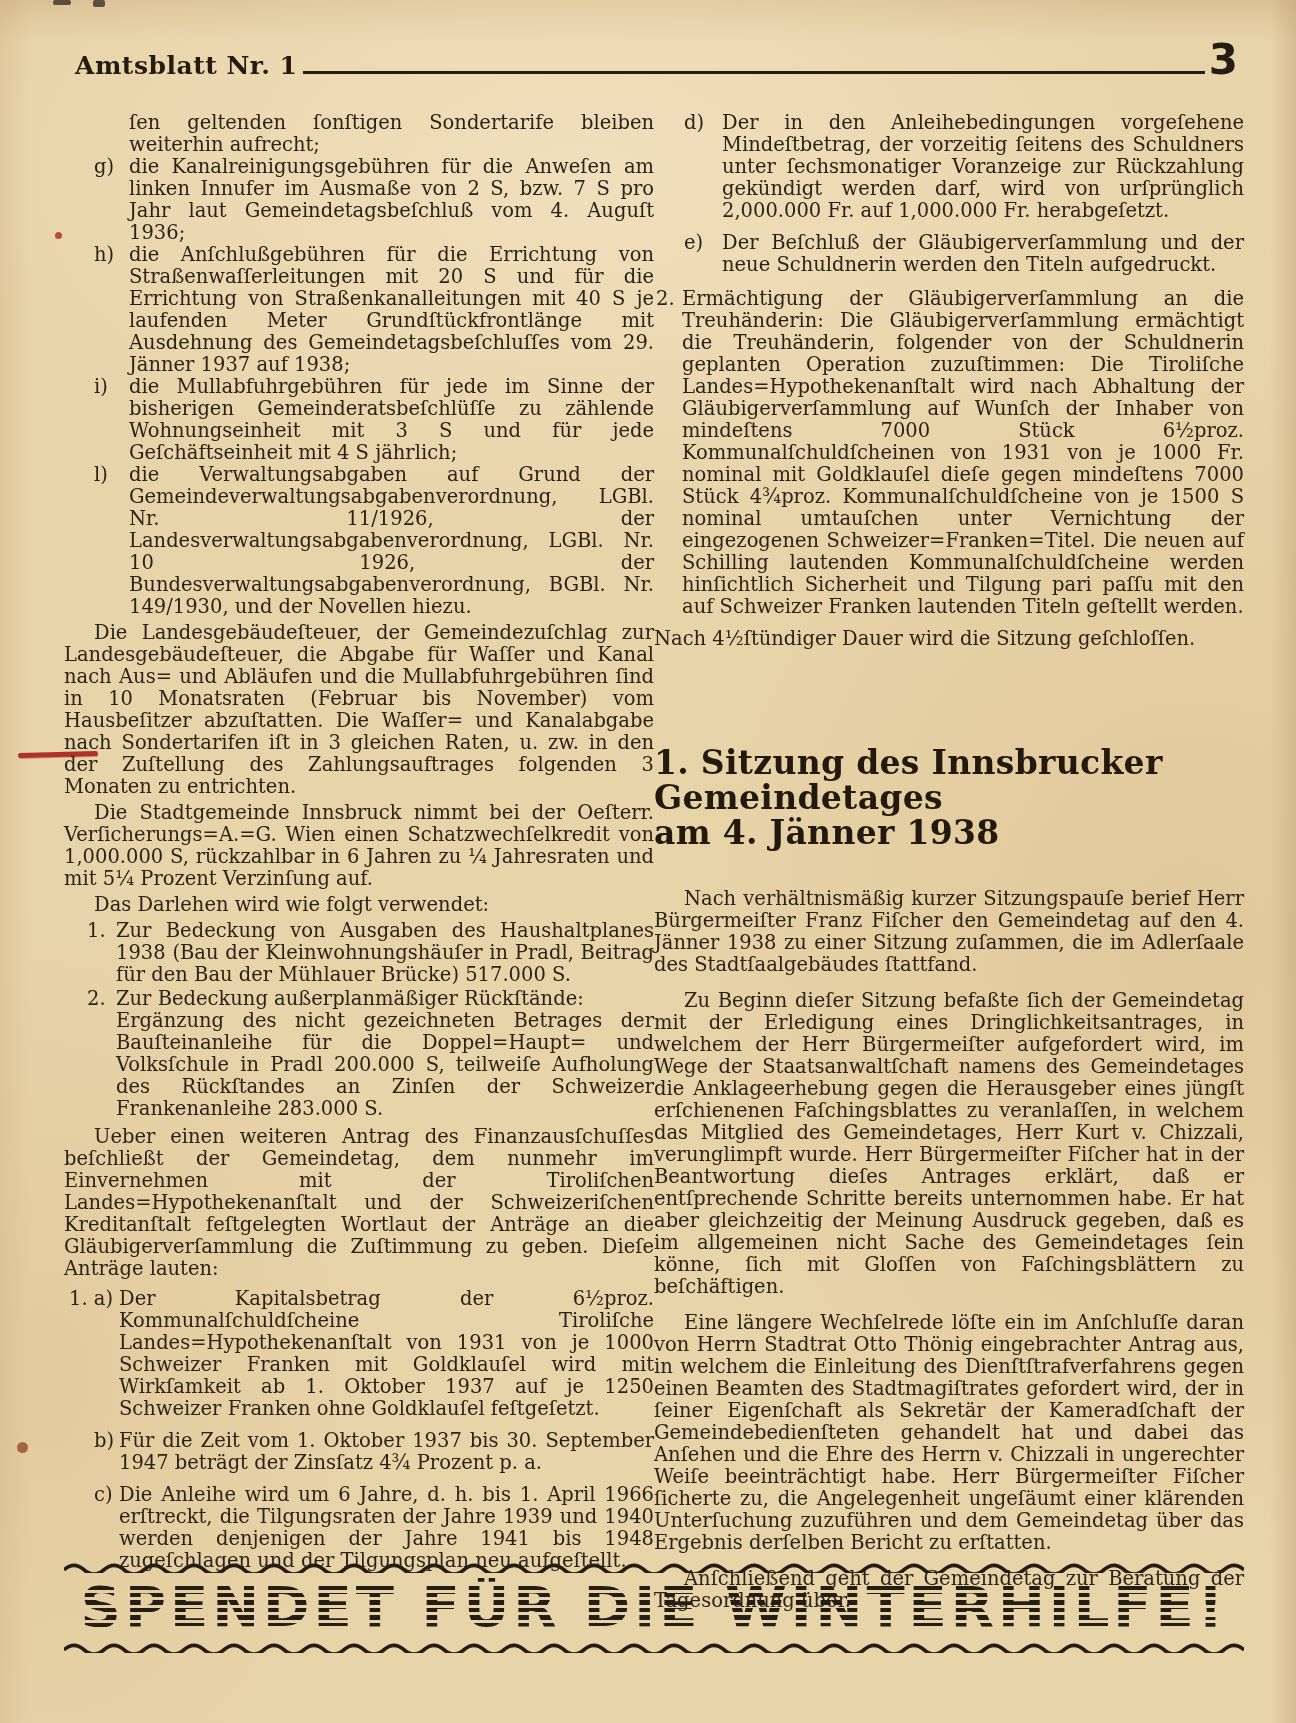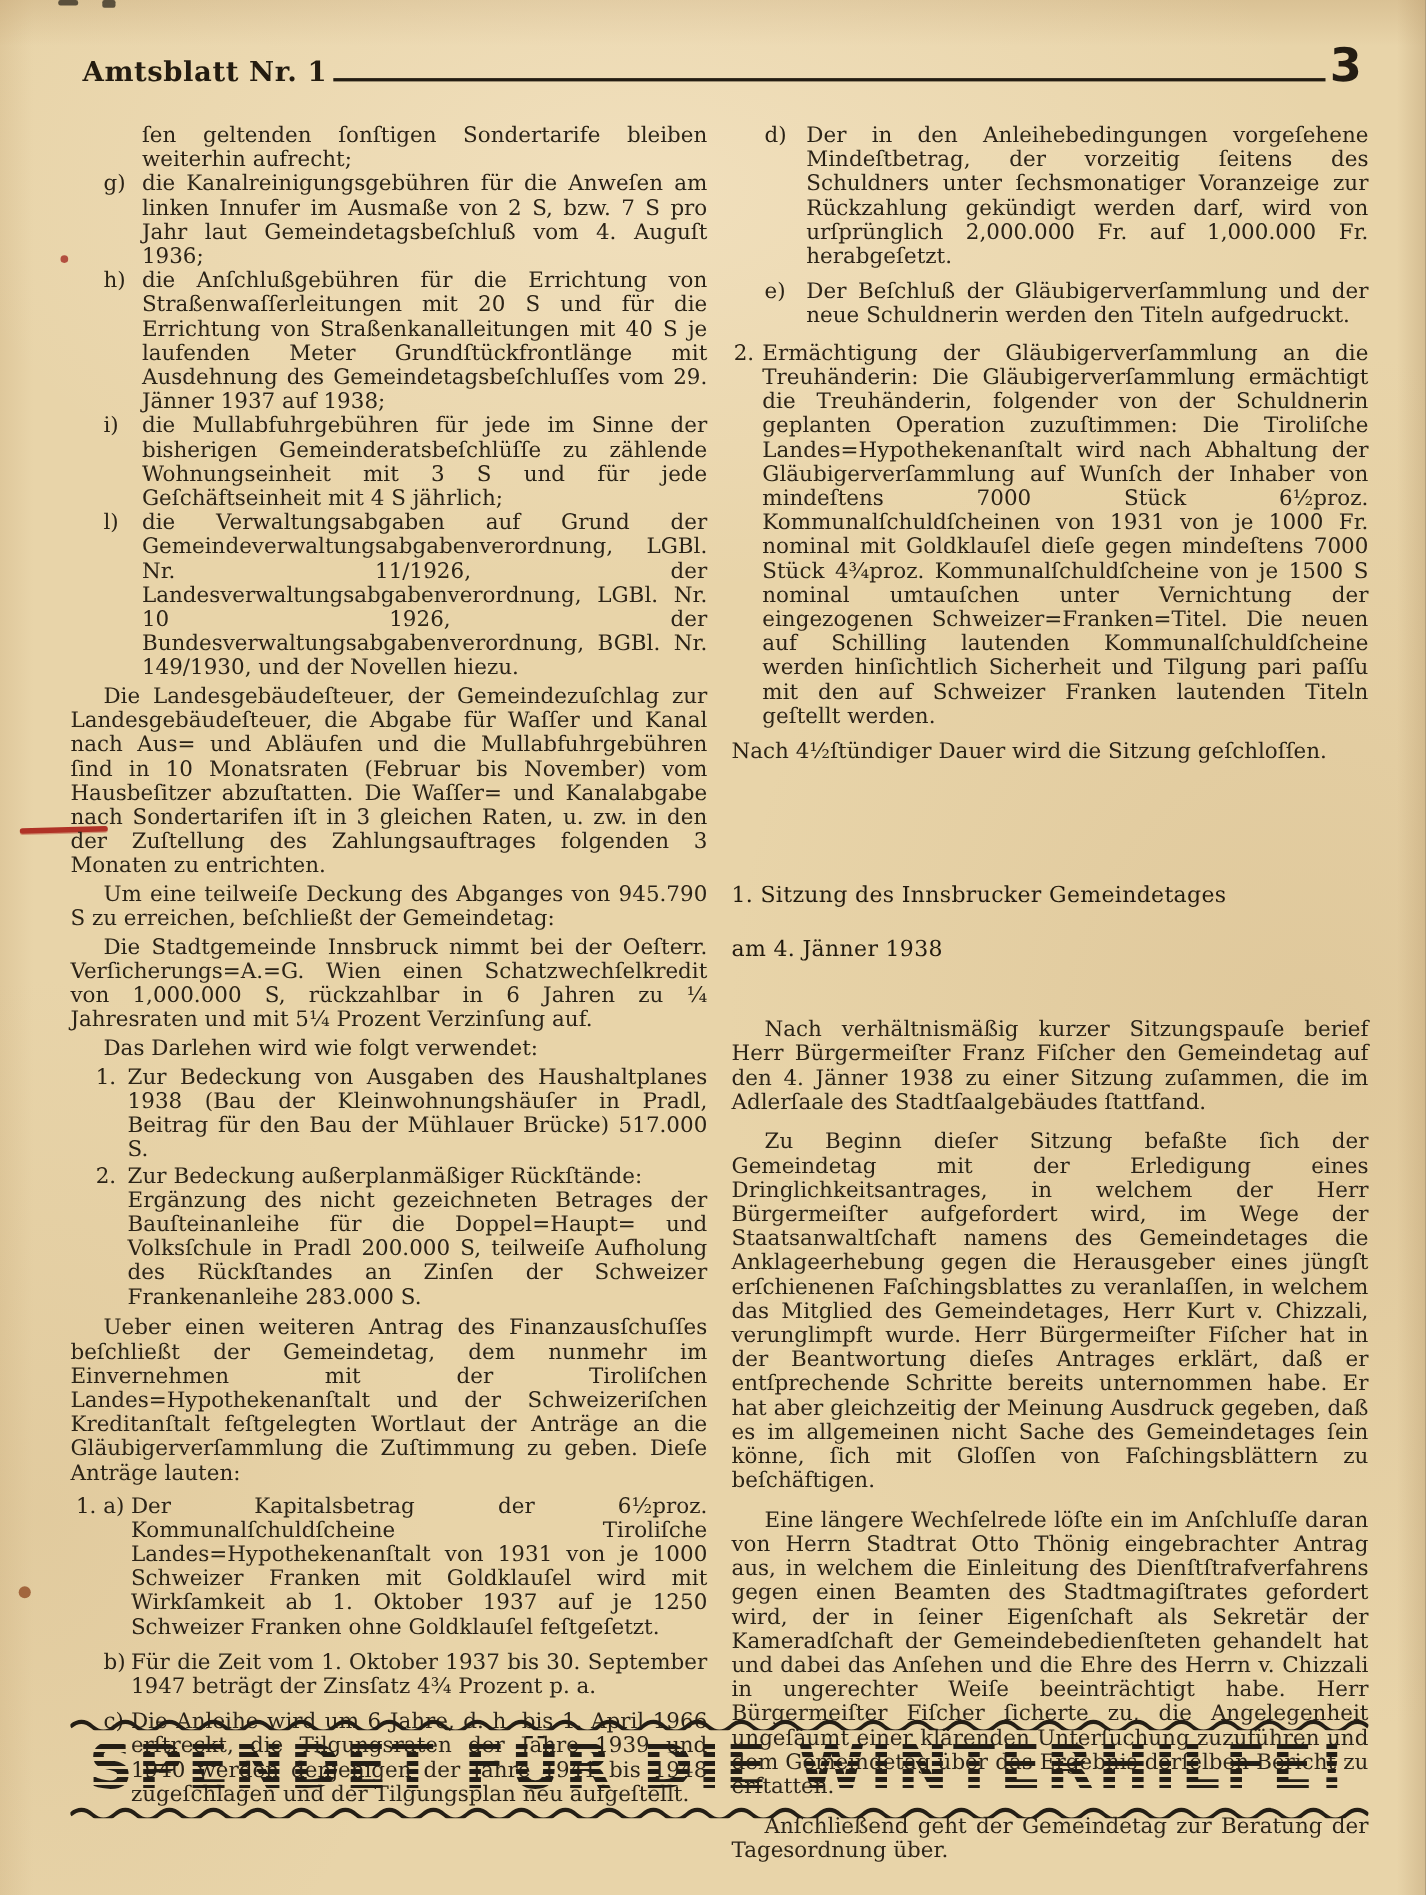--- a/index.html
+++ b/index.html
@@ -14,37 +14,37 @@
       linear-gradient(to bottom, rgba(185,150,100,0.30), rgba(185,150,100,0) 42px),
       linear-gradient(to right, rgba(185,150,100,0.20), rgba(185,150,100,0) 30px),
       linear-gradient(to left, rgba(150,115,70,0.24), rgba(150,115,70,0) 26px);
   }
   
   .head { position:absolute; top:42px; left:75px; right:58px; display:flex; align-items:flex-end; }
   .masthead { font-weight:bold; font-size:25px; line-height:1; white-space:nowrap; color:#241c10; letter-spacing:0.5px; }
   .head-rule { flex:1; border-bottom:3.5px solid #241d13; margin:0 4px 4px 6px; }
   .pagenum { font-family:"DejaVu Sans", sans-serif; font-weight:bold; font-size:42px; line-height:0.85; color:#241d13; }
   
-  .cols { position:absolute; top:112px; left:64px; width:1180px; display:flex; gap:22px;
+  .cols { position:absolute; top:112px; left:64px; width:1180px; display:flex; 
           text-align:justify; font-size:19.5px; line-height:22px; hyphens:auto; }
   .col { flex:1; min-width:0; }
   p { margin:0; }
   .indent { text-indent:30px; }
   .cont { padding-left:65px; }
   .li  { padding-left:65px; } .li  .lbl { display:inline-block; width:35px; margin-left:-35px; }
   .num { padding-left:36px;margin-left:16px; } .num .lbl { display:inline-block; width:29px; margin-left:-29px; }
   .mot1   { padding-left:55px; } .mot1   .lbl { display:inline-block; width:50px; margin-left:-50px; }
   .motsub { padding-left:55px; } .motsub .lbl { display:inline-block; width:25px; margin-left:-25px; }
   .rlet { padding-left:68px; } .rlet .lbl { display:inline-block; width:38px; margin-left:-38px; }
   .rnum { padding-left:28px; } .rnum .lbl { display:inline-block; width:26px; margin-left:-26px; }
   .block { display:block; }
   .mb2{margin-bottom:2px}.mb4{margin-bottom:4px}.mb6{margin-bottom:6px}.mb8{margin-bottom:8px}
   .mb10{margin-bottom:10px}.mb12{margin-bottom:12px}.mb14{margin-bottom:14px}
   .section-head { margin-top:95px; margin-bottom:38px; text-align:left; }
-  .section-head .t { font-weight:normal; font-size:20px; line-height:49px; color:#221a0e; letter-spacing:0.3px; }
+  .section-head .t { font-weight:bold; font-size:33px; line-height:35px; color:#221a0e; letter-spacing:0.3px; }
   
   .banner { position:absolute; left:64px; top:1560px; width:1180px; }
   .zz { display:block; width:100%; height:13px; }
   .banner-text {
     margin:5px 0 3px; text-align:center;
     font-family:"DejaVu Sans", sans-serif; font-weight:bold; font-size:56px; line-height:1.05;
     letter-spacing:4px; white-space:nowrap;
     background-image:repeating-linear-gradient(to bottom,#241e15 0px,#241e15 4.5px,rgba(36,30,21,0) 4.5px,rgba(36,30,21,0) 7.5px);
     -webkit-background-clip:text; background-clip:text;
     color:transparent; -webkit-text-fill-color:transparent;
@@ -76,21 +76,20 @@
 
   <div class="cols">
 
     <div class="col">
       <p class="cont">ſen geltenden ſonſtigen Sondertarife bleiben weiterhin aufrecht;</p>
       <p class="li"><span class="lbl">g)</span><span>die Kanalreinigungsgebühren für die Anweſen am linken Innufer im Ausmaße von 2 S, bzw. 7 S pro Jahr laut Gemeindetagsbeſchluß vom 4. Auguſt 1936;</span></p>
       <p class="li"><span class="lbl">h)</span><span>die Anſchlußgebühren für die Errichtung von Straßenwaſſerleitungen mit 20 S und für die Errichtung von Straßenkanalleitungen mit 40 S je laufenden Meter Grundſtückfrontlänge mit Ausdehnung des Gemeindetagsbeſchluſſes vom 29. Jänner 1937 auf 1938;</span></p>
       <p class="li"><span class="lbl">i)</span><span>die Mullabfuhrgebühren für jede im Sinne der bisherigen Gemeinderatsbeſchlüſſe zu zählende Wohnungseinheit mit 3 S und für jede Geſchäftseinheit mit 4 S jährlich;</span></p>
       <p class="li mb4"><span class="lbl">l)</span><span>die Verwaltungsabgaben auf Grund der Gemeindeverwaltungsabgabenverordnung, LGBl. Nr. 11/1926, der Landesverwaltungsabgabenverordnung, LGBl. Nr. 10 1926, der Bundesverwaltungsabgabenverordnung, BGBl. Nr. 149/1930, und der Novellen hiezu.</span></p>
       <p class="indent mb4">Die Landesgebäudeſteuer, der Gemeindezuſchlag zur Landesgebäudeſteuer, die Abgabe für Waſſer und Kanal nach Aus= und Abläufen und die Mullabfuhrgebühren ſind in 10 Monatsraten (Februar bis November) vom Hausbeſitzer abzuſtatten. Die Waſſer= und Kanalabgabe nach Sondertarifen iſt in 3 gleichen Raten, u. zw. in den der Zuſtellung des Zahlungsauftrages folgenden 3 Monaten zu entrichten.</p>
-      <p class="indent mb4">Um eine teilweiſe Deckung des Abganges von 945.790 S zu erreichen, beſchließt der Gemeindetag:</p>
       <p class="indent mb4">Die Stadtgemeinde Innsbruck nimmt bei der Oeſterr. Verſicherungs=A.=G. Wien einen Schatzwechſelkredit von 1,000.000 S, rückzahlbar in 6 Jahren zu ¼ Jahresraten und mit 5¼ Prozent Verzinſung auf.</p>
       <p class="indent mb4">Das Darlehen wird wie folgt verwendet:</p>
       <p class="num mb2"><span class="lbl">1.</span><span>Zur Bedeckung von Ausgaben des Haushaltplanes 1938 (Bau der Kleinwohnungshäuſer in Pradl, Beitrag für den Bau der Mühlauer Brücke) 517.000 S.</span></p>
       <p class="num mb6"><span class="lbl">2.</span><span>Zur Bedeckung außerplanmäßiger Rückſtände:</span><span class="block">Ergänzung des nicht gezeichneten Betrages der Bauſteinanleihe für die Doppel=Haupt= und Volksſchule in Pradl 200.000 S, teilweiſe Aufholung des Rückſtandes an Zinſen der Schweizer Frankenanleihe 283.000 S.</span></p>
       <p class="indent mb8">Ueber einen weiteren Antrag des Finanzausſchuſſes beſchließt der Gemeindetag, dem nunmehr im Einvernehmen mit der Tiroliſchen Landes=Hypothekenanſtalt und der Schweizeriſchen Kreditanſtalt feſtgelegten Wortlaut der Anträge an die Gläubigerverſammlung die Zuſtimmung zu geben. Dieſe Anträge lauten:</p>
       <p class="mot1 mb10"><span class="lbl">1. a)</span><span>Der Kapitalsbetrag der 6½proz. Kommunalſchuldſcheine Tiroliſche Landes=Hypothekenanſtalt von 1931 von je 1000 Schweizer Franken mit Goldklauſel wird mit Wirkſamkeit ab 1. Oktober 1937 auf je 1250 Schweizer Franken ohne Goldklauſel feſtgeſetzt.</span></p>
       <p class="motsub mb10"><span class="lbl">b)</span><span>Für die Zeit vom 1. Oktober 1937 bis 30. September 1947 beträgt der Zinsſatz 4¾ Prozent p. a.</span></p>
       <p class="motsub"><span class="lbl">c)</span><span>Die Anleihe wird um 6 Jahre, d. h. bis 1. April 1966 erſtreckt, die Tilgungsraten der Jahre 1939 und 1940 werden denjenigen der Jahre 1941 bis 1948 zugeſchlagen und der Tilgungsplan neu aufgeſtellt.</span></p>
     </div>
 

